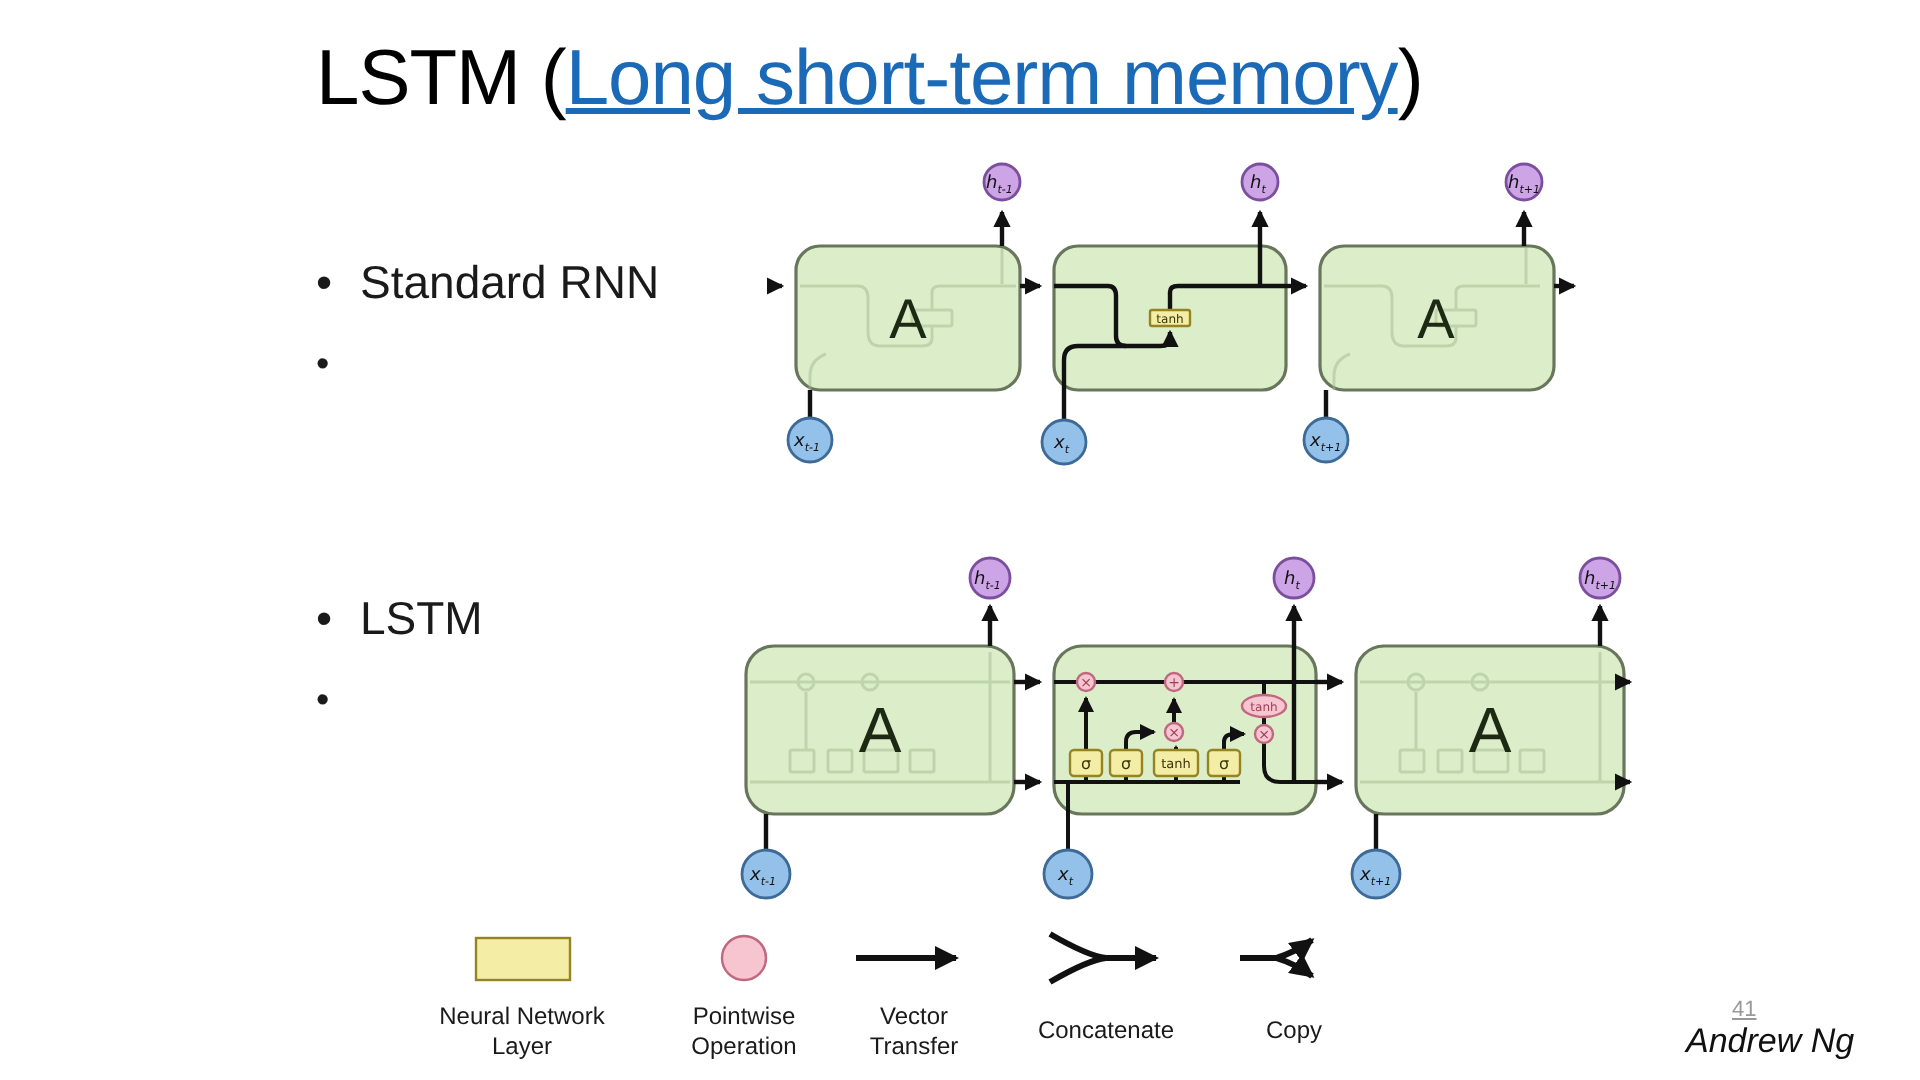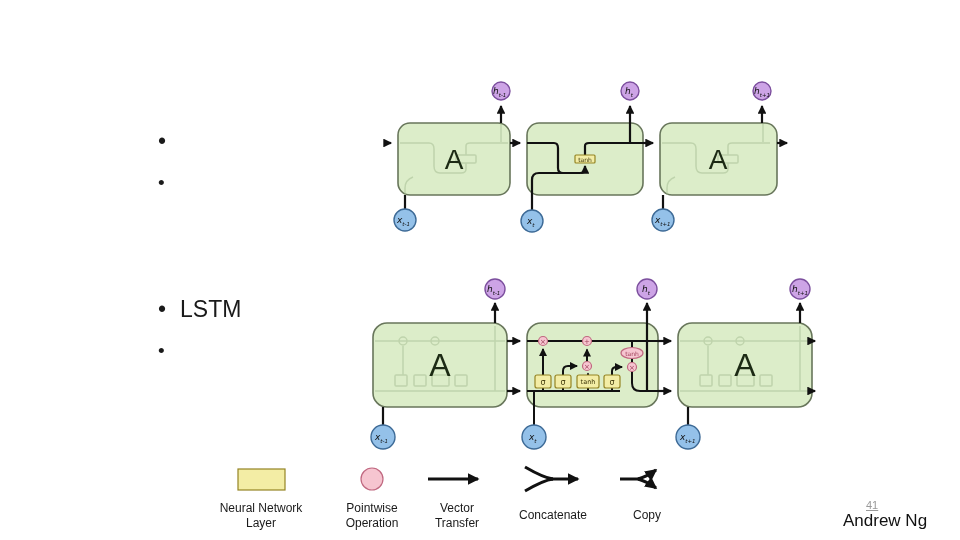--- a/index.html
+++ b/index.html
@@ -32,30 +32,32 @@
   .gate-label{font-family:"DejaVu Sans",sans-serif;font-size:8px;fill:#3c3508;text-anchor:middle;}
   .gate-label.small{font-size:6.5px;}
   .op-label{font-family:"DejaVu Sans",sans-serif;font-size:7px;fill:#9e3f58;text-anchor:middle;}
   .tanh-oval-label{font-family:"DejaVu Sans",sans-serif;font-size:6px;fill:#9e3f58;text-anchor:middle;}
   .tanh-box-label{font-family:"DejaVu Sans",sans-serif;font-size:6px;fill:#3c3508;text-anchor:middle;}
   
   .legend-label{font-family:"Liberation Sans",sans-serif;font-size:12px;fill:#1a1a1a;text-anchor:middle;}
   .legend-wire{fill:none;stroke:#111;stroke-width:3;}
   
   .page-num{position:absolute;left:866px;top:499px;font-size:11px;color:#999;text-decoration:underline;}
-  .author{position:absolute;left:843px;top:511px;font-size:17px;color:#111;}
+  .author{position:absolute;left:843px;top:511px;font-size:17px;color:#111;font-style:italic;}
 </style>
 </head>
 <body>
 
 <div class="stage">
 
+  <h1 class="title"><span>LSTM (</span><a href="#">Long short-term memory</a><span>)</span></h1>
 
   <div class="bullet b-lg" style="left:158px;top:128px;">
     <span class="marker">•</span>
+    <span>Standard RNN</span>
   </div>
   <div class="bullet b-sm" style="left:158px;top:170px;">
     <span class="marker">•</span>
   </div>
   <div class="bullet b-lg" style="left:158px;top:296px;">
     <span class="marker">•</span>
     <span>LSTM</span>
   </div>
   <div class="bullet b-sm" style="left:158px;top:338px;">
     <span class="marker">•</span>

